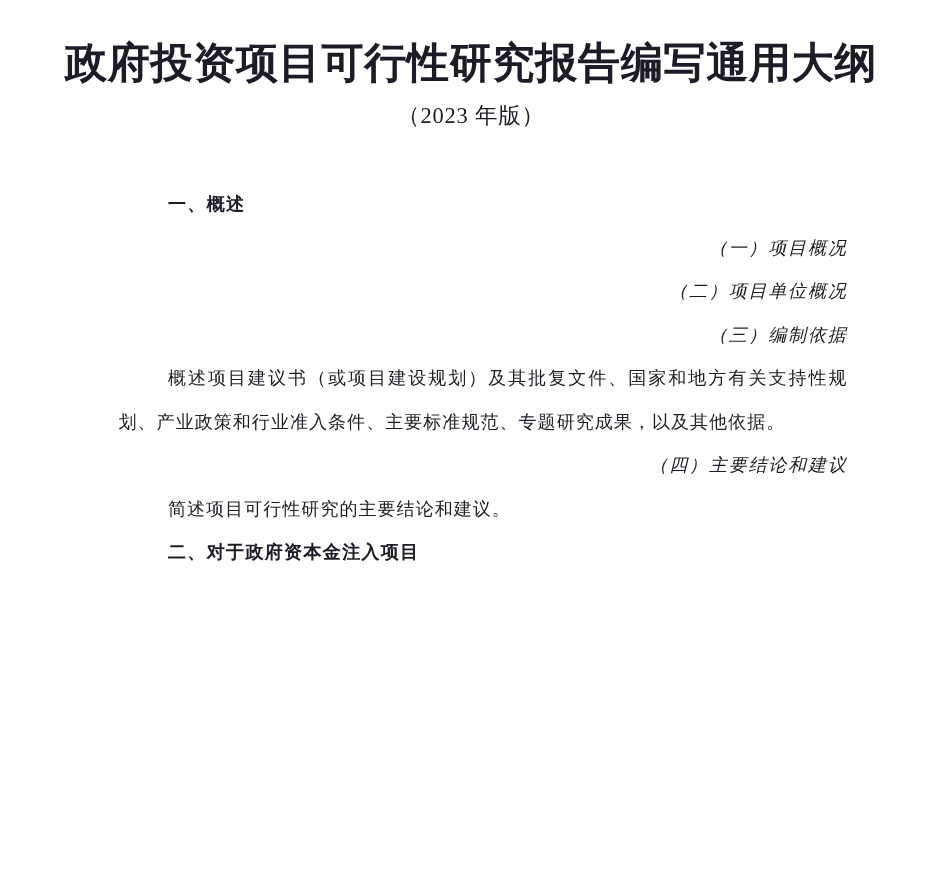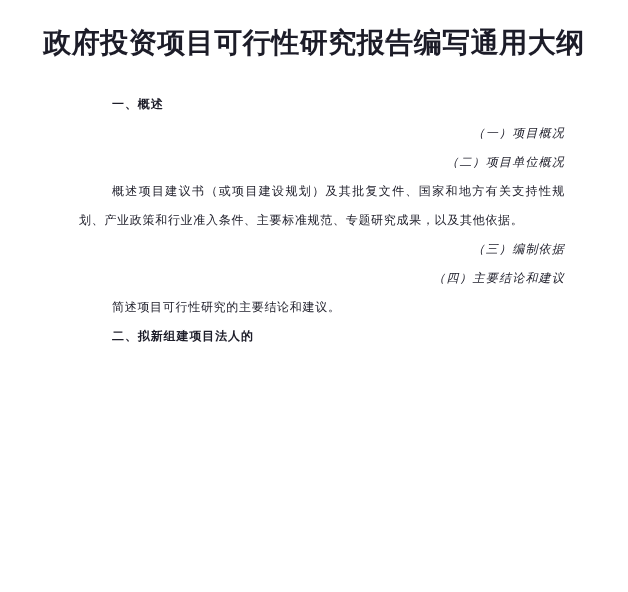--- a/index.html
+++ b/index.html
@@ -56,23 +56,24 @@
     text-align: right;
     letter-spacing: 1.2px;
     font-family: "Liberation Serif", "DejaVu Serif", serif;
   }
 </style>
 </head>
 <body>
 
 <div class="page">
   <div class="title">政府投资项目可行性研究报告编写通用大纲</div>
+  <div class="subtitle">（2023 年版）</div>
   <div class="doc-body">
       <div class="line h1">一、概述</div>
       <div class="line h2">（一）项目概况</div>
       <div class="line h2">（二）项目单位概况</div>
+      <div class="line h2">（三）编制依据</div>
       <div class="line p">概述项目建议书（或项目建设规划）及其批复文件、国家和地方有关支持性规划、产业政策和行业准入条件、主要标准规范、专题研究成果，以及其他依据。</div>
-      <div class="line h2">（三）编制依据</div>
       <div class="line h2">（四）主要结论和建议</div>
       <div class="line p">简述项目可行性研究的主要结论和建议。</div>
-      <div class="line h1">二、拟新组建项目法人的</div>
+      <div class="line h1">二、对于政府资本金注入项目</div>
     </div>
 </div>
 
 </body></html>

